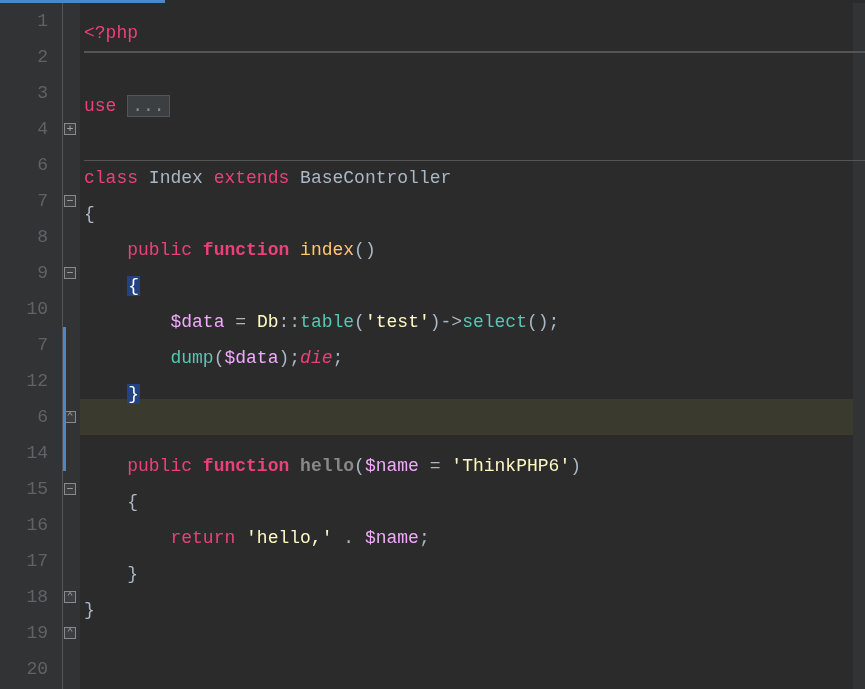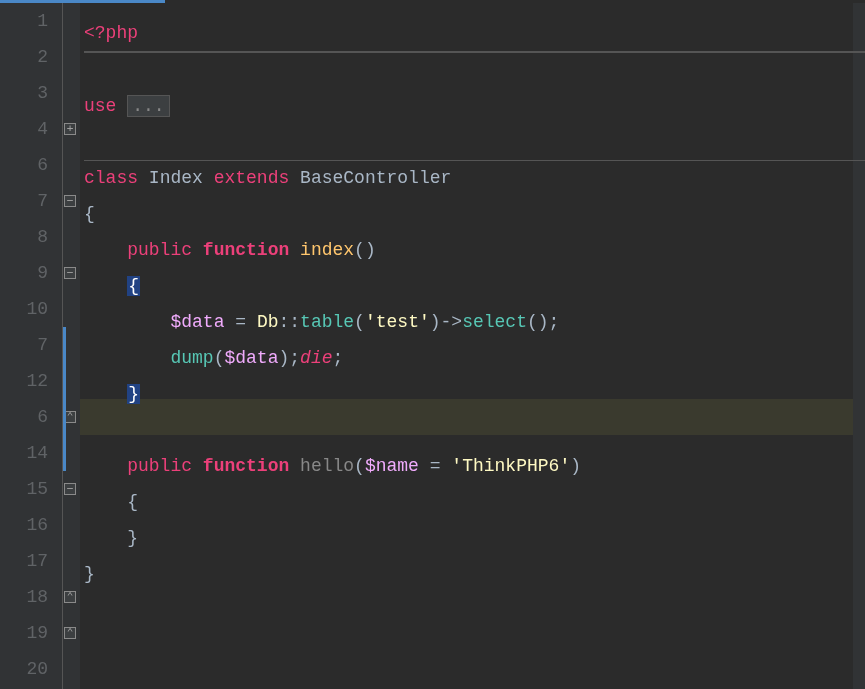--- a/index.html
+++ b/index.html
@@ -136,21 +136,21 @@
   .extends { color: #e8326f; }
   .classkw { color: #e8326f; }
   .public  { color: #e8326f; text-align: center; }
   .function{ color: #e8326f; font-weight: bold; }
   .namespace-kw { color: #e8326f; }
   .use-kw  { color: #e8326f; }
   .return-kw { color: #e8326f; }
   .dbcls   { color: #fef9c3; }
   .arrow   { color: #a9b7c6; }
   .scope   { color: #a9b7c6; }
-  .hello-name { color: #808080; }
+  .hello-name { color: #808080; font-weight: bold; }
   .app-ns  { color: #a9b7c6; }
   .idx-fn  { color: #ffc66d; }
   .base    { color: #a9b7c6; }
   .die-kw  { color: #e8326f; font-style: italic; }
 
   
   .k-red, .classkw, .extends, .public, .function, .namespace-kw, .use-kw, .return-kw, .die-kw { color:#ec407a; }
   .str { color:#fef9c3; }
   .var { color:#c9c9c9; } 
   .var { color:#f0abfc; }
@@ -240,20 +240,21 @@
     <div class="line"><span>        </span><span class="call-teal">dump</span><span class="punct">(</span><span class="var">$data</span><span class="punct">)</span><span class="punct">;</span><span class="die-kw">die</span><span class="punct">;</span></div>
 
     <div class="line"><span>    </span><span class="sel-brace">}</span></div>
 
     <div class="line"></div>
 
     <div class="line"><span>    </span><span class="public">public</span><span> </span><span class="function">function</span><span> </span><span class="hello-name">hello</span><span class="punct">(</span><span class="var">$name</span><span> </span><span class="op">=</span><span> </span><span class="str">'ThinkPHP6'</span><span class="punct">)</span></div>
 
     <div class="line"><span>    </span><span class="punct">{</span></div>
 
+    <div class="line"><span>        </span><span class="return-kw">return</span><span> </span><span class="str">'hello,'</span><span> </span><span class="op">.</span><span> </span><span class="var">$name</span><span class="punct">;</span></div>
 
     <div class="line"><span>    </span><span class="punct">}</span></div>
 
     <div class="line"><span class="punct">}</span></div>
 
     <div class="line"></div>
   </div>
 
   <div class="scrollbar"></div>
 </div>

